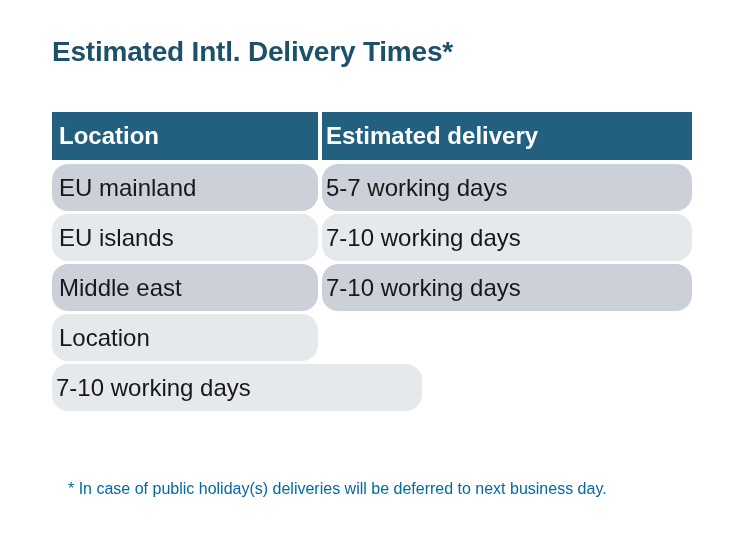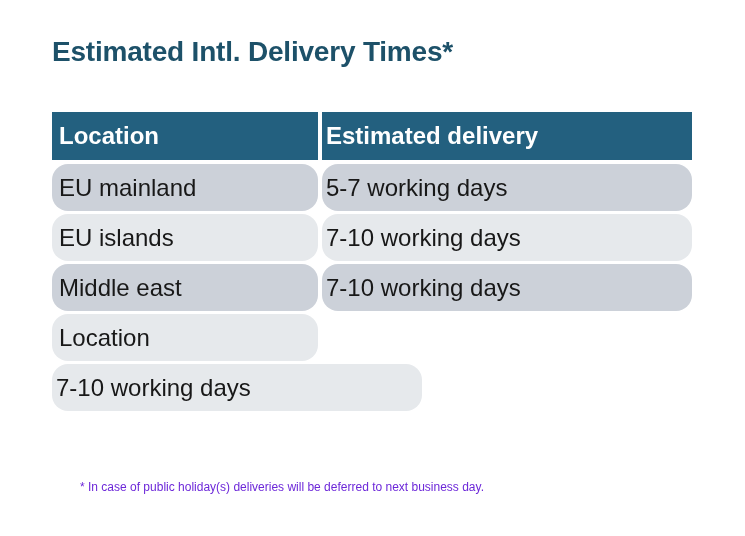--- a/index.html
+++ b/index.html
@@ -83,25 +83,25 @@
     color: #181818;
     font-size: 24px;
     font-weight: 400;
   }
   .trow.body.shade-a .cell { background: #ccd1d9; border-radius: 16px; }
   .trow.body.shade-b .cell { background: #e6e9ec; border-radius: 16px; }
 
   
   .footnote {
     position: absolute;
-    left: 80px;
+    left: 68px;
     top: 480px;
-    font-size: 12px;
+    font-size: 16px;
     font-weight: 400;
-    color: #6d28d9;
+    color: #0369a1;
     white-space: nowrap;
   }
 </style>
 </head>
 <body>
 
 <div class="page">
 
   <div class="title">Estimated Intl. Delivery Times*</div>
 

